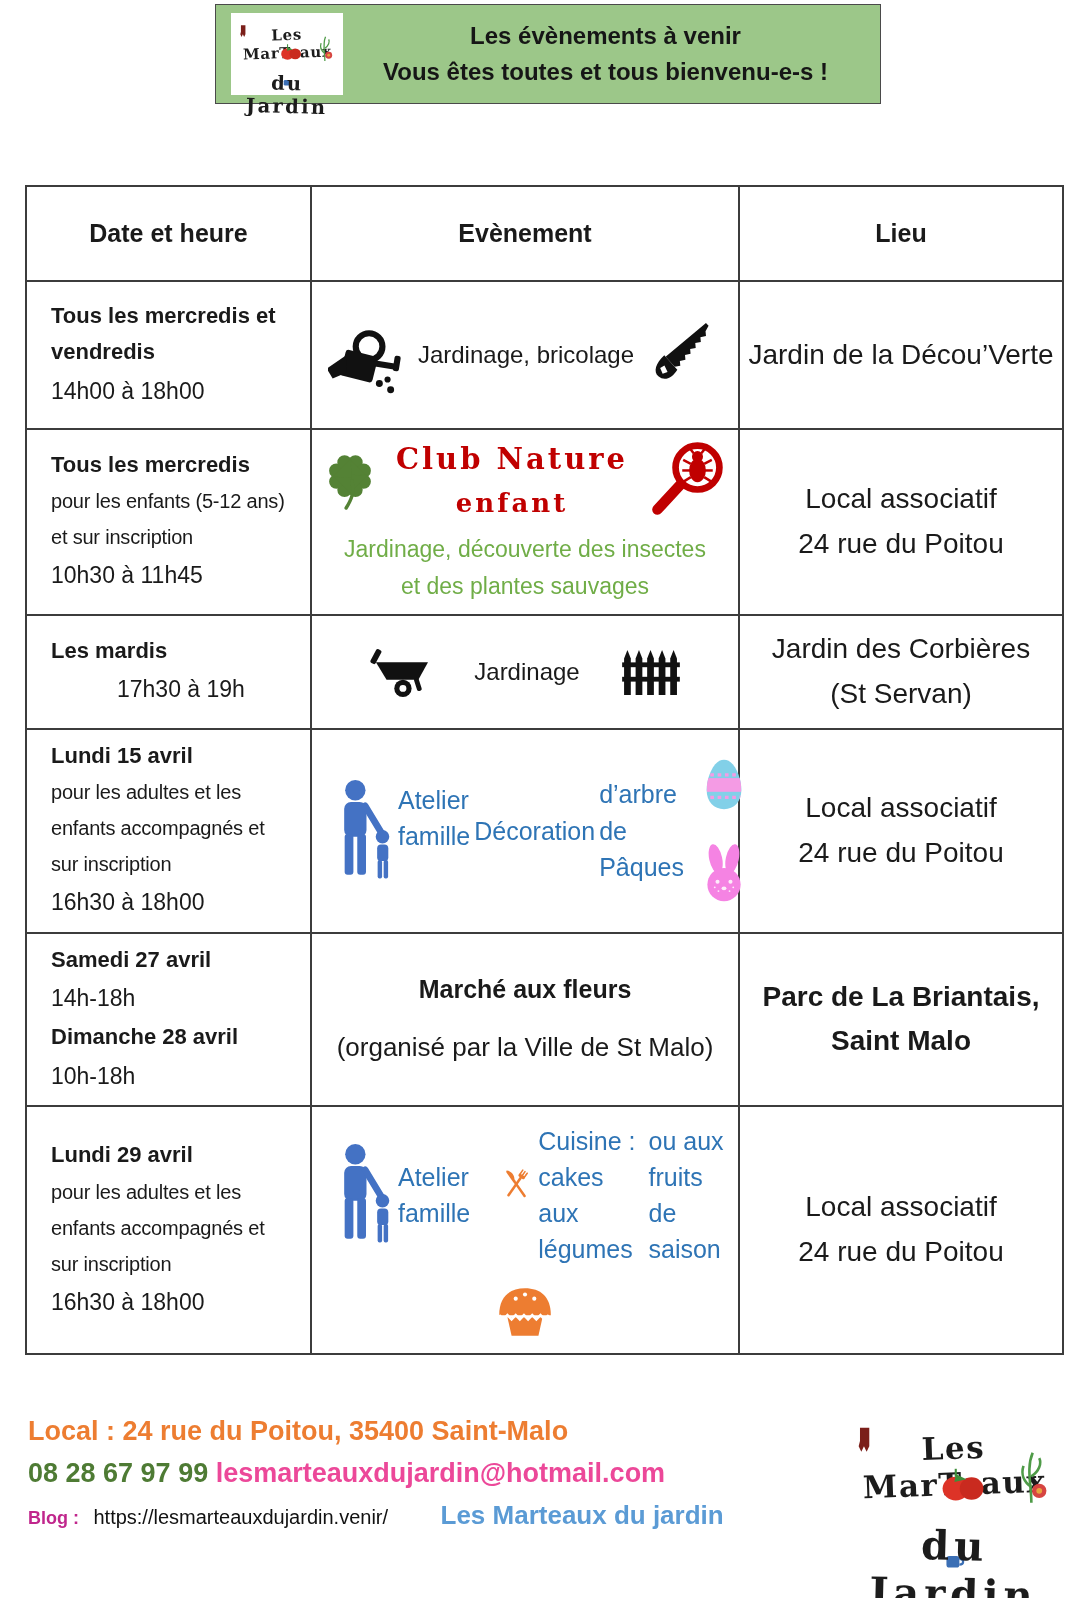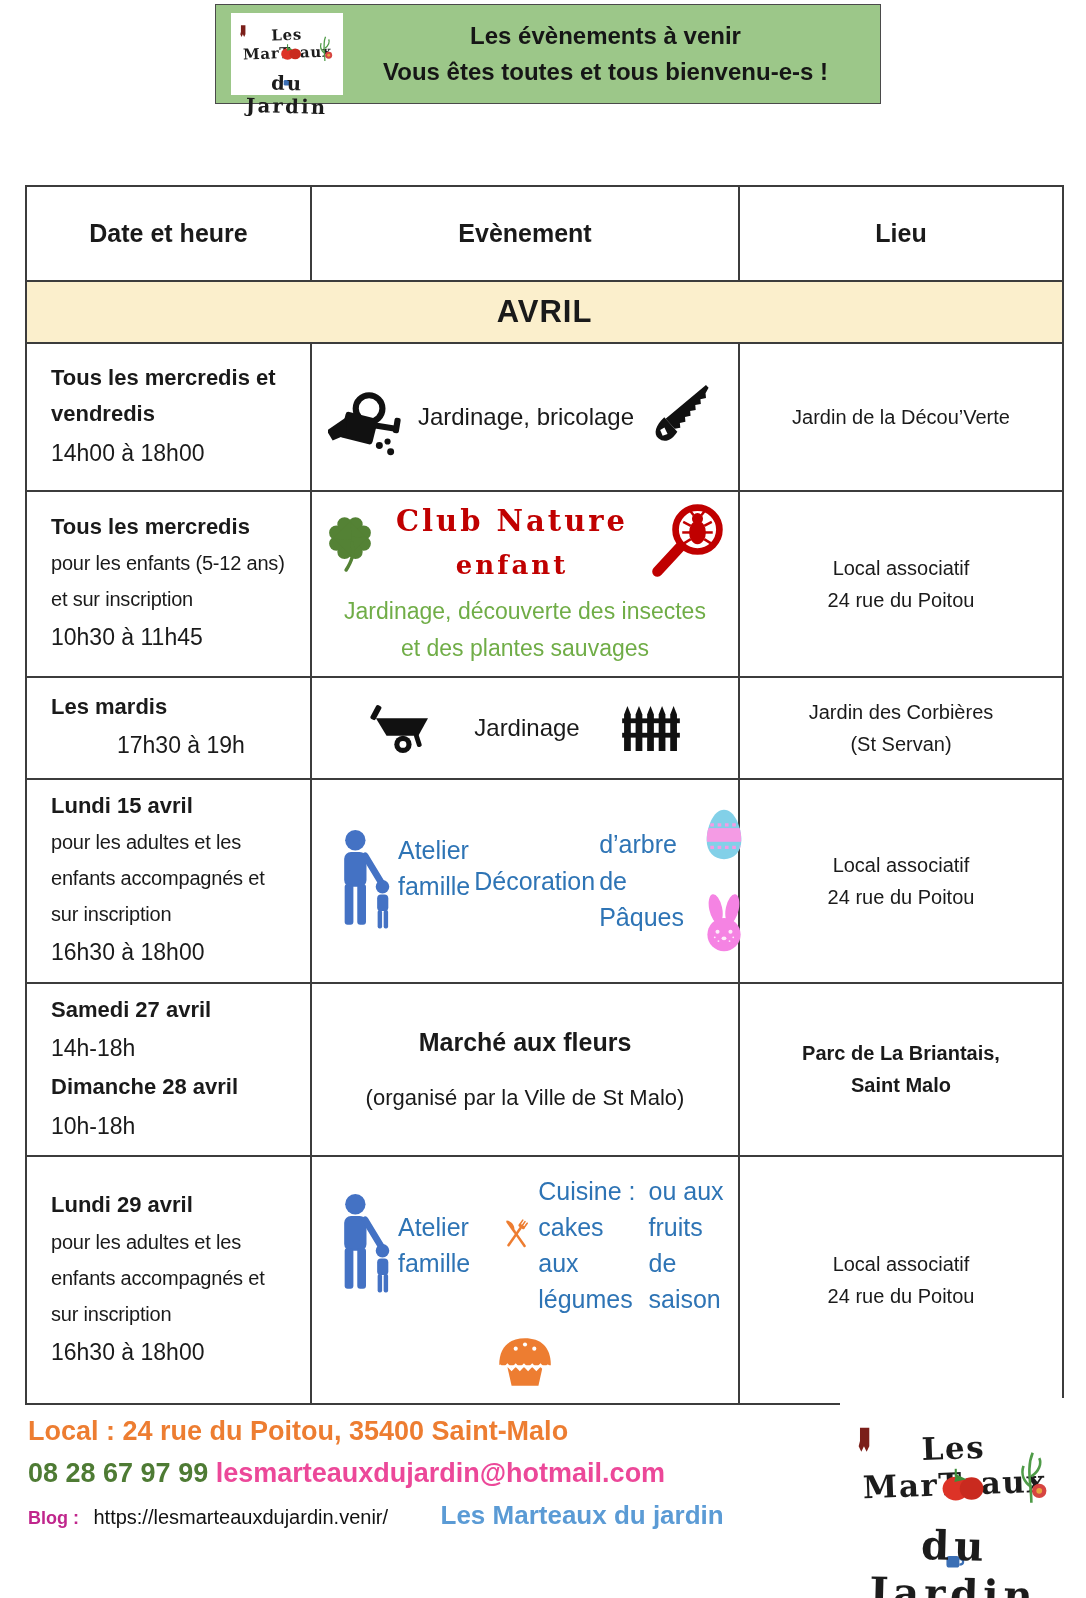--- a/index.html
+++ b/index.html
@@ -22,21 +22,21 @@
   .mdj-cup{position:absolute;left:46%;bottom:10%;width:.65em;height:.5em;}
   .banner-logo{width:112px;height:82px;margin-left:15px;font-size:15px;padding-top:13px;flex:0 0 auto;}
   .footer-logo{position:absolute;right:18px;top:1398px;width:228px;height:190px;font-size:31px;padding-top:32px;}
 
   
   table.events{position:absolute;left:25px;top:185px;width:1037px;border-collapse:collapse;table-layout:fixed;}
   table.events th,table.events td{border:2px solid #3c3c3c;vertical-align:middle;box-sizing:border-box;}
   th.colhead{height:95px;font-size:25px;font-weight:bold;background:#fff;text-align:center;}
   td.month{height:62px;background:#FBEFCC;text-align:center;font-size:31px;font-weight:bold;letter-spacing:1px;}
   td.date{padding:8px 4px 8px 24px;text-align:left;}
-  td.lieu{text-align:center;font-size:20px;line-height:1.6;padding:4px 6px;margin-left:44px;}
+  td.lieu{text-align:center;font-size:28px;line-height:1.6;padding:4px 6px;margin-left:44px;}
   td.event{padding:4px 6px;}
   .dl-b{font-weight:bold;font-size:22px;line-height:1.65;}
   .dl-n{font-size:20px;line-height:1.8;letter-spacing:-0.2px;}
   .dl-t{font-size:23px;line-height:1.8;}
   .indent{padding-left:66px;}
   .lieu-b{font-weight:bold;}
 
   .ev-flex{display:flex;align-items:center;justify-content:center;gap:14px;}
   .ev-text{font-size:24px;}
   .saw-up{align-self:flex-start;margin-top:2px;}
@@ -55,21 +55,21 @@
   .blue-line{color:#2E74B5;font-size:25px;line-height:1.45;}
   .ev4-right{flex:0 0 80px;display:flex;flex-direction:column;align-items:center;gap:32px;margin-right:4px;}
   .gap-lg{margin-bottom:26px;}
   .line-flex{display:flex;align-items:center;gap:6px;}
   .cutlery-up{margin-top:-22px;}
   .ev6{display:flex;flex-direction:column;align-items:stretch;}
   .muffin-row{display:flex;justify-content:center;margin-top:12px;}
 
   .ev5{display:flex;flex-direction:column;align-items:center;gap:28px;}
   .ev5-b{font-weight:bold;font-size:25px;}
-  .ev5-n{font-size:22px;}
+  .ev5-n{font-size:26px;}
 
   
   .f-line{position:absolute;white-space:nowrap;}
   .f1{left:28px;top:1416px;color:#ED7D31;font-weight:bold;font-size:27px;}
   .f2{left:28px;top:1458px;font-size:27px;font-weight:bold;}
   .f2 .phone{color:#4E7B34;}
   .f2 .email{color:#ec4899;}
   .f3{left:28px;top:1500px;}
   .f3 .blog-label{color:#C0268C;font-weight:bold;font-size:18px;}
   .f3 .blog-url{color:#111;font-size:20px;margin-left:10px;}
@@ -117,23 +117,20 @@
         <col style="width:324px">
       </colgroup>
 
     <tbody>
         <tr>
       <th class="colhead">Date et heure</th>
       <th class="colhead">Evènement</th>
       <th class="colhead">Lieu</th>
     </tr>
 
-    <tr>
-      <td class="month" colspan="3">AVRIL</td>
-    </tr>
 
     <tr style="height:148px">
       <td class="date">
         <div class="dl-b">Tous les mercredis et vendredis</div>
         <div class="dl-t">14h00 à 18h00</div>
       </td>
       <td class="event">
         <div class="ev-flex">
           <svg class="can-down" width="76" height="68" viewBox="0 0 74 66">
             <g fill="#111">
@@ -226,21 +223,21 @@
             <div>et des plantes sauvages</div>
           </div>
         </div>
       </td>
       <td class="lieu">
         <div>Local associatif</div>
         <div>24 rue du Poitou</div>
       </td>
     </tr>
 
-    <tr style="height:102px">
+    <tr style="height:114px">
       <td class="date">
         <div class="dl-b">Les mardis</div>
         <div class="dl-t indent">17h30 à 19h</div>
       </td>
       <td class="event">
         <div class="ev-flex" style="gap:42px">
           <svg width="62" height="54" viewBox="0 0 64 56">
             <g fill="#111">
               <rect x="3" y="4" width="6" height="16" rx="2" transform="rotate(28 6 12)"></rect>
               <polygon points="6,18 60,18 50,36 17,36"></polygon>

